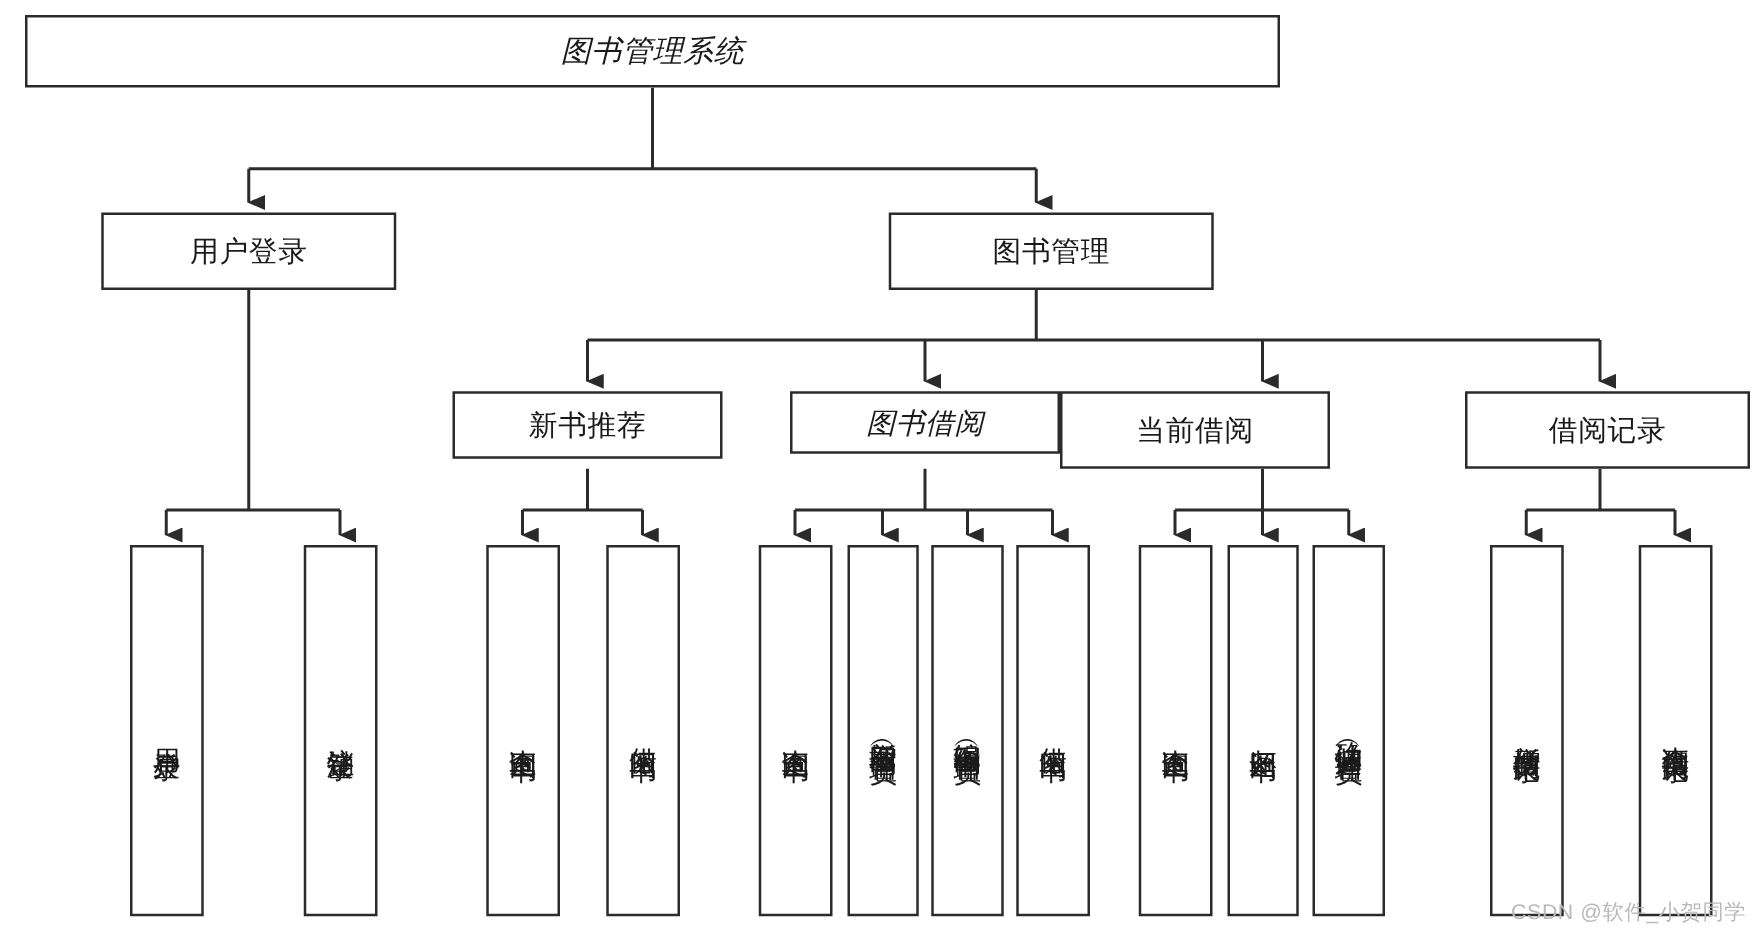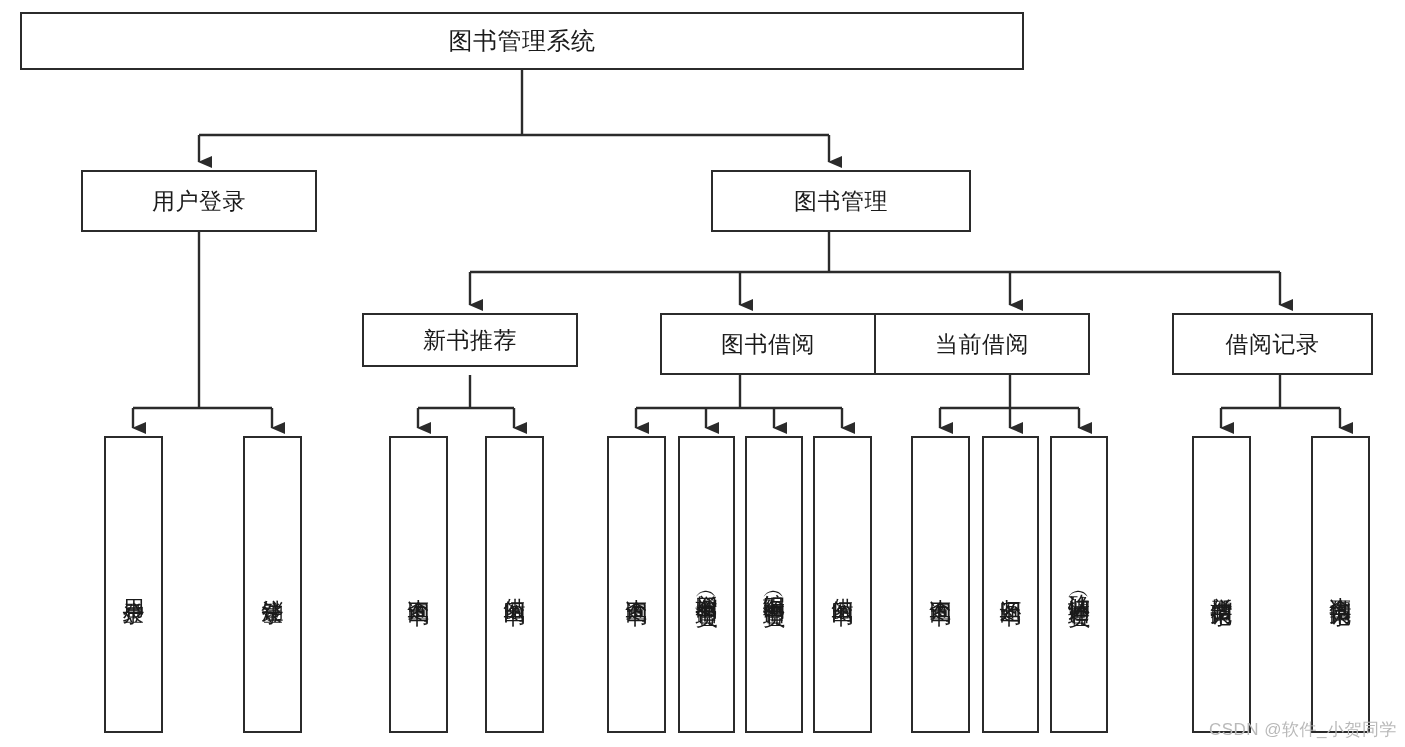--- a/index.html
+++ b/index.html
@@ -36,21 +36,21 @@
     justify-content: center;
     color: #1a1a1a;
     z-index: 2;
   }
   .node-label {
     display: block;
     text-align: center;
     letter-spacing: 0.5px;
     white-space: nowrap;
   }
-  .lvl1 .node-label { font-size: 24px; }
+  .lvl1 .node-label { font-size: 24px; font-style: italic; }
   .lvl2 .node-label { font-size: 23px; }
   .lvl3 .node-label { font-size: 23px; }
   .leaf {
     align-items: center;
     justify-content: center;
     padding: 6px 0;
   }
   .leaf .node-label {
     writing-mode: vertical-rl;
     text-orientation: upright;
@@ -135,29 +135,29 @@
   </div>
 
   <div class="node lvl2" style="left:711px; top:170px; width:260px; height:62px;">
     <span class="node-label">图书管理</span>
   </div>
 
   <div class="node lvl3" style="left:362px; top:313px; width:216px; height:54px;">
     <span class="node-label">新书推荐</span>
   </div>
 
-  <div class="node lvl3" style="left:660px; top:313px; width:216px; height:62px;">
+  <div class="node lvl3" style="left:632px; top:313px; width:216px; height:50px;font-style:italic;">
     <span class="node-label">图书借阅</span>
   </div>
 
-  <div class="node lvl3" style="left:874px; top:313px; width:216px; height:62px;">
+  <div class="node lvl3" style="left:848px; top:313px; width:216px; height:62px;">
     <span class="node-label">当前借阅</span>
   </div>
 
-  <div class="node lvl3" style="left:1172px; top:313px; width:201px; height:62px;">
+  <div class="node lvl3" style="left:1172px; top:313px; width:228px; height:62px;">
     <span class="node-label">借阅记录</span>
   </div>
 
   <div class="node leaf" style="left:104px; top:436px; width:59px; height:297px;">
     <span class="node-label">用户登录</span>
   </div>
 
   <div class="node leaf" style="left:243px; top:436px; width:59px; height:297px;">
     <span class="node-label">注销登录</span>
   </div>

